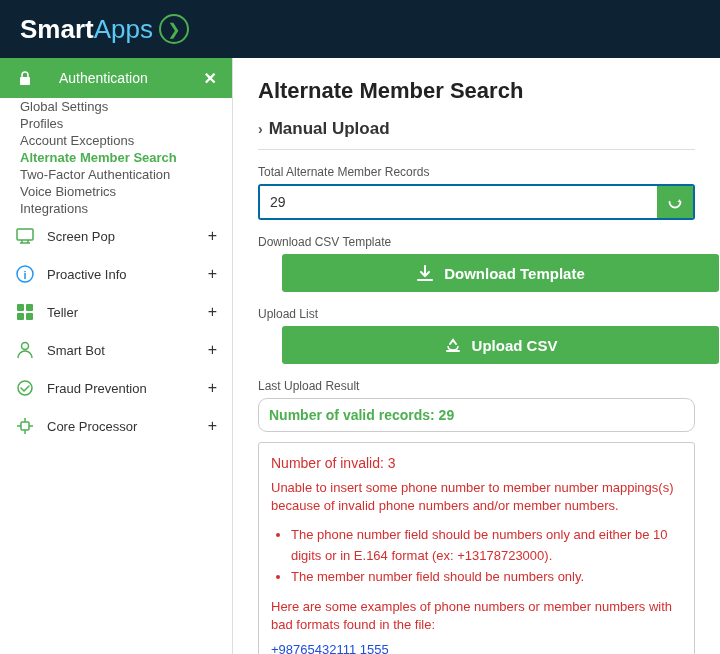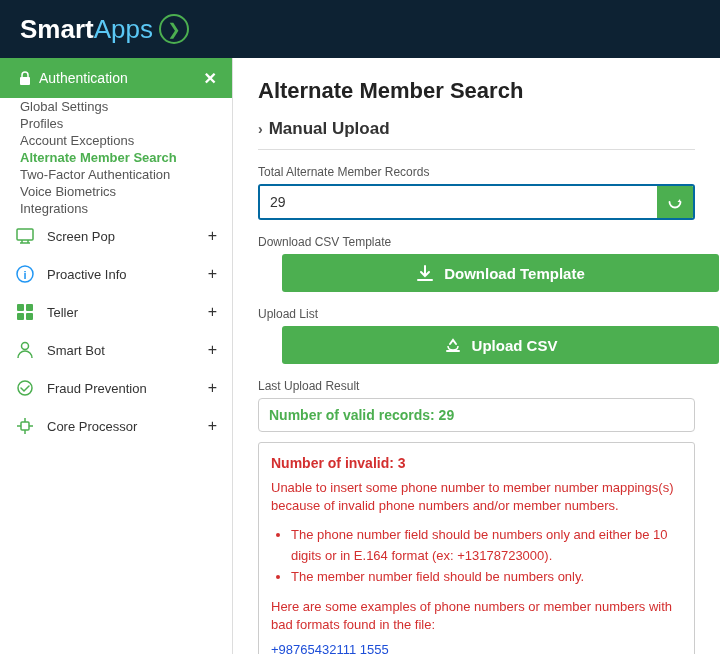--- a/index.html
+++ b/index.html
@@ -59,21 +59,21 @@
       color: white;
       padding: 10px 15px;
       display: flex;
       align-items: center;
       justify-content: space-between;
       cursor: pointer;
     }
     .sidebar-item-active .item-content {
       display: flex;
       align-items: center;
-      gap: 4px;
+      gap: 24px;
     }
     .sidebar-item-active .close-x {
       font-size: 16px;
       font-weight: bold;
     }
 
     .sidebar-sub-item {
       padding: 1px 20px;
       color: #555;
       cursor: pointer;
@@ -191,38 +191,38 @@
       margin-bottom: 15px;
       color: white;
     }
     .btn-green {
       background: #4caf50;
       margin-left: 24px;
     }
 
     .last-upload-section {
       border: 1px solid #ccc;
-      border-radius: 4px;
+      border-radius: 9px;
       padding: 8px 10px;
       margin-bottom: 10px;
     }
     .valid-records {
       color: #4caf50;
       font-weight: bold;
       font-size: 14px;
     }
 
     .error-section {
       border: 1px solid #ccc;
       border-radius: 3px;
       padding: 12px;
     }
     .invalid-count {
       color: #d32f2f;
-      font-weight: bold;
+      font-weight: normal;
       margin-bottom: 8px;
       font-size: 14px;
     }
     .error-message {
       color: #d32f2f;
       font-size: 13px;
       margin-bottom: 10px;
       line-height: 1.4;
     }
     .error-list {

